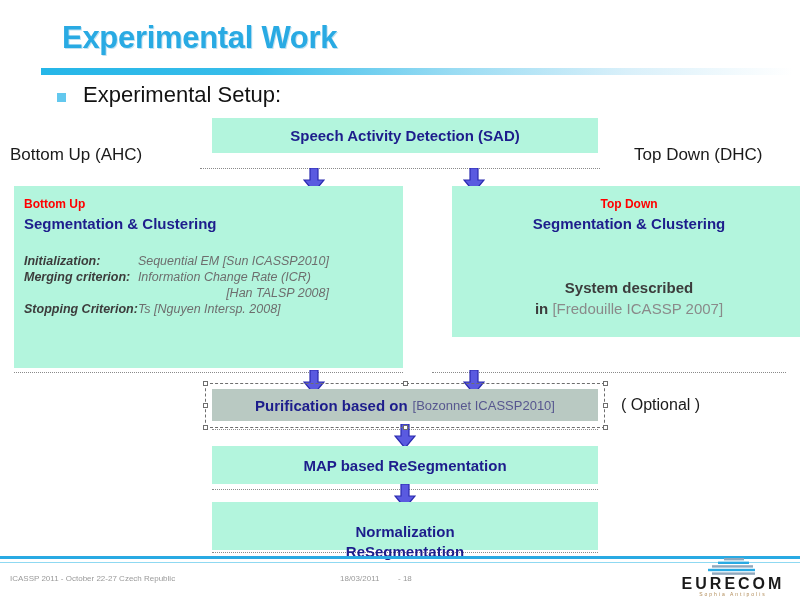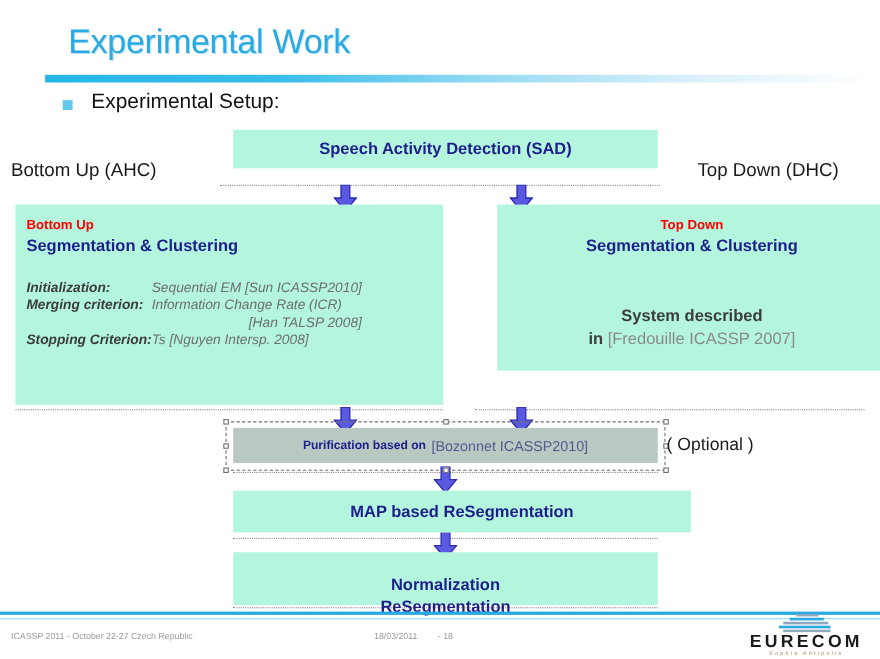--- a/index.html
+++ b/index.html
@@ -17,21 +17,21 @@
     background: #ffffff;
     overflow: hidden;
   }
 
   
   #title {
     position: absolute;
     left: 62px;
     top: 20px;
     font-size: 31px;
-    font-weight: normal;
+    font-weight: bold;
     color: #29aae3;
     letter-spacing: -0.3px;
     white-space: nowrap;
     text-shadow: 1px 1px 0 rgba(120,190,225,0.45);
   }
   #title-rule {
     position: absolute;
     left: 41px;
     top: 68px;
     width: 752px;
@@ -48,21 +48,21 @@
     align-items: center;
   }
   #bullet-marker {
     width: 9px;
     height: 9px;
     background: #63c8ee;
     margin-right: 17px;
     margin-top: 4px;
   }
   #bullet-text {
-    font-size: 19px;
+    font-size: 22px;
     color: #121212;
     font-weight: normal;
     white-space: nowrap;
   }
 
   
   .flowbox {
     position: absolute;
     background: #b3f5dd;
     box-sizing: border-box;
@@ -183,21 +183,21 @@
     top: 389px;
     width: 386px;
     height: 32px;
     background: #b9c9c2;
     display: flex;
     align-items: center;
     justify-content: center;
     box-sizing: border-box;
   }
   #box-purification .pur-strong {
-    font-size: 11px;
+    font-size: 15px;
     font-weight: bold;
     color: #1d1d8c;
   }
   #box-purification .pur-cite {
     font-size: 13px;
     color: #57578f;
     margin-left: 5px;
   }
   
   #selection-frame {
@@ -214,32 +214,32 @@
     position: absolute;
     width: 5px;
     height: 5px;
     background: #ffffff;
     border: 1px solid #6e6e6e;
     box-sizing: border-box;
   }
 
   #label-optional {
     position: absolute;
-    left: 606px;
+    left: 621px;
     top: 396px;
     font-size: 16px;
     color: #1a1a1a;
     white-space: nowrap;
   }
 
   
   #box-map {
     left: 212px;
     top: 446px;
-    width: 416px;
+    width: 386px;
     height: 38px;
     display: flex;
     align-items: center;
     justify-content: center;
   }
   
   #box-norm {
     left: 212px;
     top: 502px;
     width: 386px;

